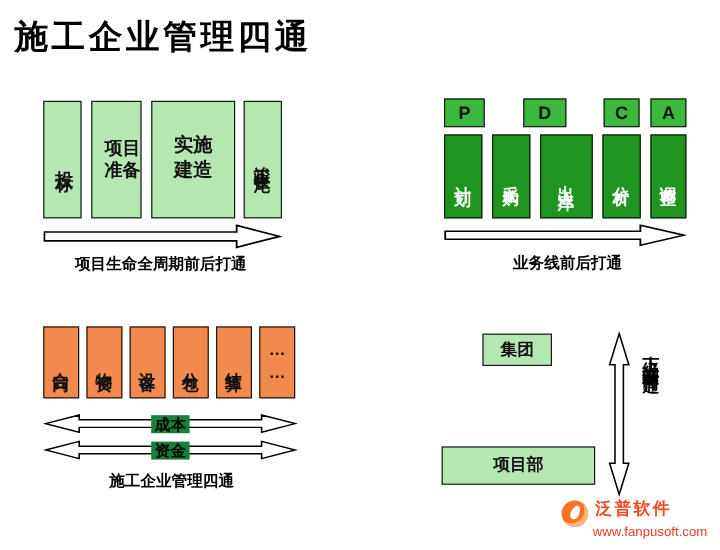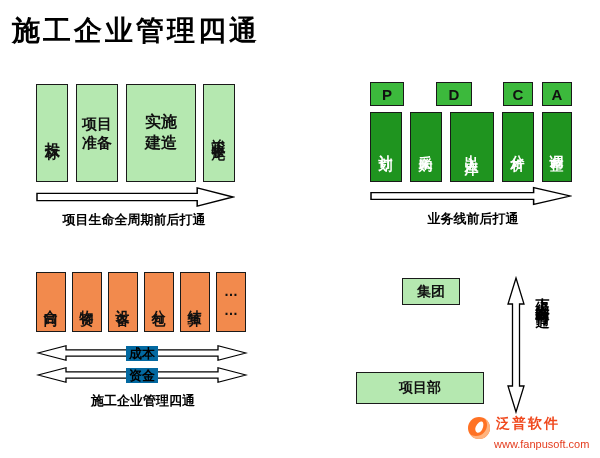--- a/index.html
+++ b/index.html
@@ -20,25 +20,25 @@
   .vtext { writing-mode:vertical-rl; text-orientation:upright; letter-spacing:3px; }
   .wrap2 { display:block; width:2em; word-break:break-all; line-height:1.3; text-align:center; }
 
   .arrow { position:absolute; }
   .arrow svg { display:block; width:100%; height:100%; }
 
   .caption { position:absolute; font-weight:bold; font-size:13px; color:#000; text-align:center; }
 
   .arrow-label { position:absolute; text-align:center; font-weight:bold; font-size:13px;
                  color:#000; z-index:2; }
-  .arrow-label span { background:#0369a1; padding:0 3px; }
+  .arrow-label span { background:#15803d; padding:0 3px; }
 
   
   .tl1 { left:36px;  top:84px; width:32px; height:98px; font-size:15px; }
-  .tl2 { left:76px;  top:84px; width:42px; height:98px; font-size:15px; }
+  .tl2 { left:76px;  top:84px; width:42px; height:98px; font-size:15px;justify-content:flex-end; }
   .tl3 { left:126px; top:84px; width:70px; height:98px; font-size:16px; }
   .tl4 { left:203px; top:84px; width:32px; height:98px; font-size:14px; }
   .tl-arrow { left:36px; top:186px; width:199px; height:22px; }
   .tl-caption { left:22px; top:211px; width:224px; }
 
   
   .p1 { left:370px; top:82px; width:34px; height:24px; font-size:15px; }
   .p2 { left:436px; top:82px; width:36px; height:24px; font-size:15px; }
   .p3 { left:503px; top:82px; width:30px; height:24px; font-size:15px; }
   .p4 { left:542px; top:82px; width:30px; height:24px; font-size:15px; }
@@ -56,21 +56,21 @@
   .bl4 { left:144px; } .bl5 { left:180px; } .bl6 { left:216px; }
   .bl-arrow1 { left:36px; top:344px; width:212px; height:18px; }
   .bl-label1 { left:36px; top:345px; width:212px; height:18px; line-height:17px; }
   .bl-arrow2 { left:36px; top:366px; width:212px; height:18px; }
   .bl-label2 { left:36px; top:367px; width:212px; height:18px; line-height:17px; }
   .bl-caption { left:38px; top:392px; width:210px; }
 
   
   .br1 { left:402px; top:278px; width:58px;  height:27px; font-size:14px;text-align:right; }
   .br2 { left:384px; top:320px; width:100px; height:30px; font-size:14px; }
-  .br3 { left:356px; top:372px; width:128px; height:32px; font-size:14px; }
+  .br3 { left:368px; top:372px; width:128px; height:32px; font-size:14px; }
   .br-arrow { left:506px; top:276px; width:20px; height:138px; }
   .br-caption { left:534px; top:286px; height:132px; writing-mode:vertical-rl;
                 text-orientation:upright; font-weight:bold; font-size:14px;
                 letter-spacing:2px; position:absolute; color:#000; }
 
   
   .wm-icon { position:absolute; left:468px; top:417px; width:22px; height:22px;
              border-radius:50%; background:#ff7224;
              box-shadow:inset -3px -3px 0 #ffb37e; }
   .wm-icon::after { content:""; position:absolute; left:8px; top:4px; width:7px;

